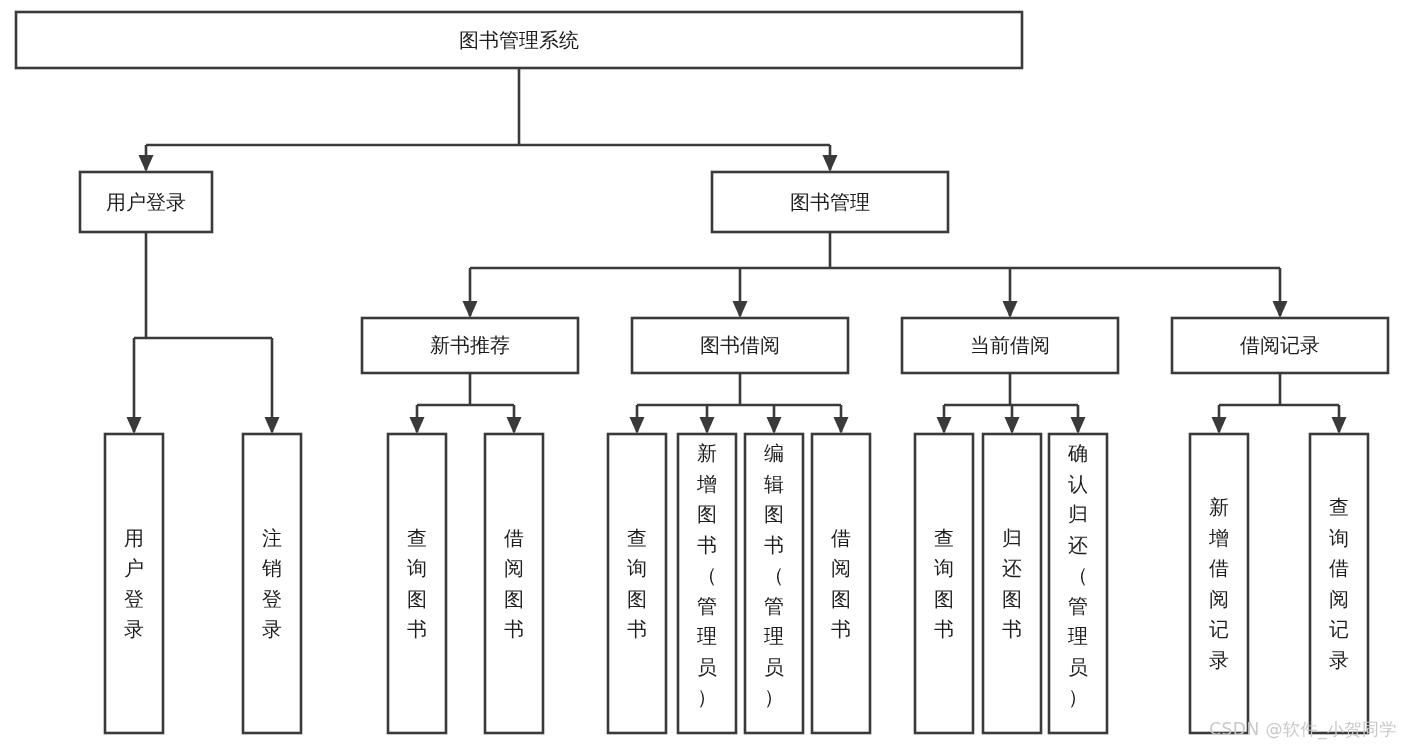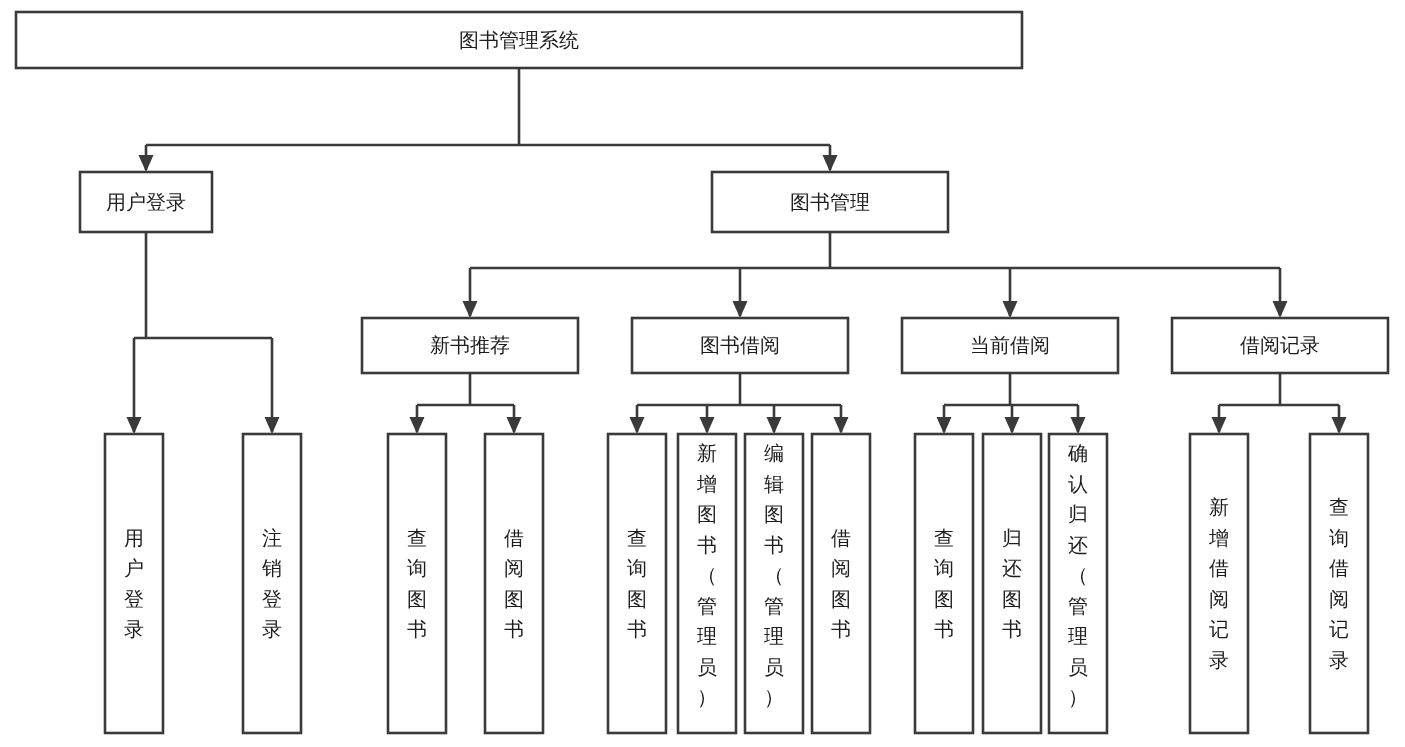--- a/index.html
+++ b/index.html
@@ -251,13 +251,14 @@
           <text x="1339" y="514" class="node-label-v">查</text>
           <text x="1339" y="544.5" class="node-label-v">询</text>
           <text x="1339" y="575" class="node-label-v">借</text>
           <text x="1339" y="605.5" class="node-label-v">阅</text>
           <text x="1339" y="636" class="node-label-v">记</text>
           <text x="1339" y="666.5" class="node-label-v">录</text>
         </g>
       </g>
   </svg>
 
+  <div class="watermark">CSDN @软件_小贺同学</div>
 </div>
 
 </body></html>

